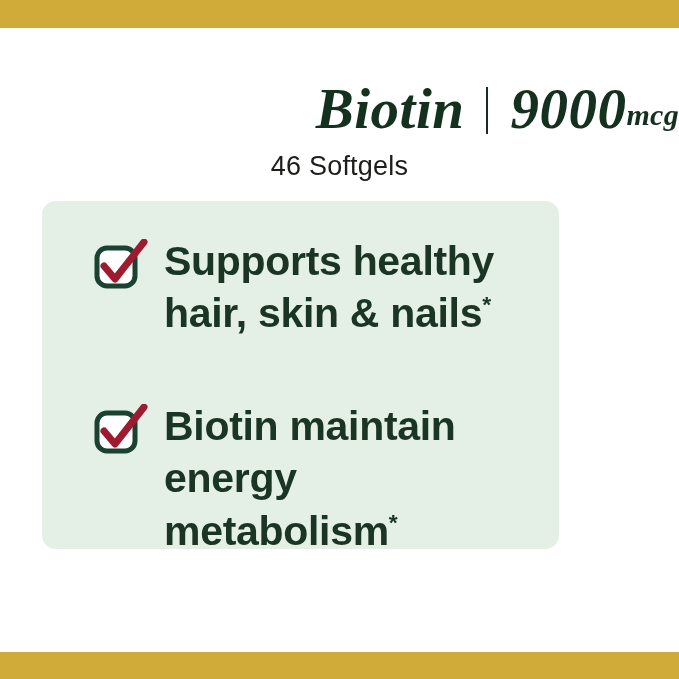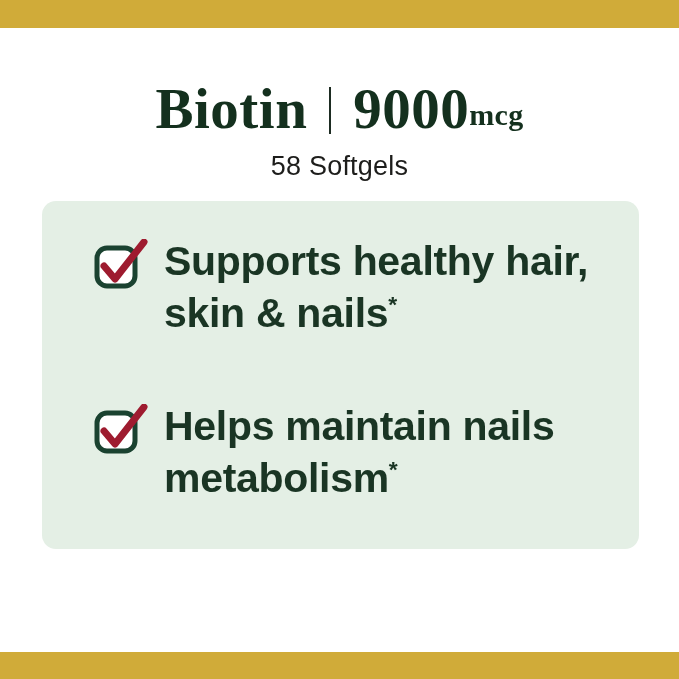--- a/index.html
+++ b/index.html
@@ -49,22 +49,23 @@
 
   .headline {
     font-family: "Liberation Serif", "DejaVu Serif", serif;
     color: #14301e;
     font-size: 57px;
     line-height: 1;
     font-weight: 700;
     white-space: nowrap;
     display: flex;
     align-items: center;
-    justify-content: center;
+    justify-content: flex-end;
     gap: 0;
+    font-style: italic;
   }
   .headline-name {
     letter-spacing: 0.5px;
   }
   .headline-divider {
     display: inline-block;
     width: 2px;
     height: 47px;
     background: #1d2c22;
     margin: 0 22px;
@@ -90,21 +91,21 @@
     font-weight: 400;
     color: #1d1d1b;
     letter-spacing: 0.2px;
   }
 
   
   .benefits-panel {
     position: absolute;
     left: 42px;
     top: 173px;      
-    width: 597px;
+    width: 517px;
     height: 348px;
     background: #e4efe5;
     border-radius: 14px;
     box-sizing: border-box;
     padding: 34px 28px 28px 50px;
   }
 
   .benefit-row {
     display: flex;
     align-items: flex-start;
@@ -149,21 +150,21 @@
 
     <div class="headline-block">
 
       <div class="headline">
         <span class="headline-name">Biotin</span>
         <span class="headline-divider"></span>
         <span class="headline-dose">9000</span>
           <span class="headline-unit">mcg</span>
       </div>
 
-      <div class="subhead">58 Softgels</div>
+      <div class="subhead">46 Softgels</div>
     </div>
 
     <div class="benefits-panel">
 
       <div class="benefit-row">
         <span class="check-icon">
           <svg width="56" height="52" viewBox="0 0 56 52" xmlns="http://www.w3.org/2000/svg">
             <rect x="5" y="9" width="38" height="38" rx="10" ry="10" fill="#ffffff" stroke="#1a4230" stroke-width="5"></rect>
             <path d="M12 27 L23 40 L52 3" fill="none" stroke="#9e1b2f" stroke-width="7" stroke-linecap="round" stroke-linejoin="round"></path>
           </svg>
@@ -171,21 +172,21 @@
         <div class="benefit-text"><span>Supports healthy hair, skin &amp; nails</span><span class="asterisk">*</span></div>
       </div>
 
       <div class="benefit-row">
         <span class="check-icon">
           <svg width="56" height="52" viewBox="0 0 56 52" xmlns="http://www.w3.org/2000/svg">
             <rect x="5" y="9" width="38" height="38" rx="10" ry="10" fill="#ffffff" stroke="#1a4230" stroke-width="5"></rect>
             <path d="M12 27 L23 40 L52 3" fill="none" stroke="#9e1b2f" stroke-width="7" stroke-linecap="round" stroke-linejoin="round"></path>
           </svg>
         </span>
-        <div class="benefit-text"><span>Helps maintain nails metabolism</span><span class="asterisk">*</span></div>
+        <div class="benefit-text"><span>Biotin maintain energy metabolism</span><span class="asterisk">*</span></div>
       </div>
 
     </div>
 
   </div>
 
   <div class="rule-gold bottom"></div>
 
 </div>
 

